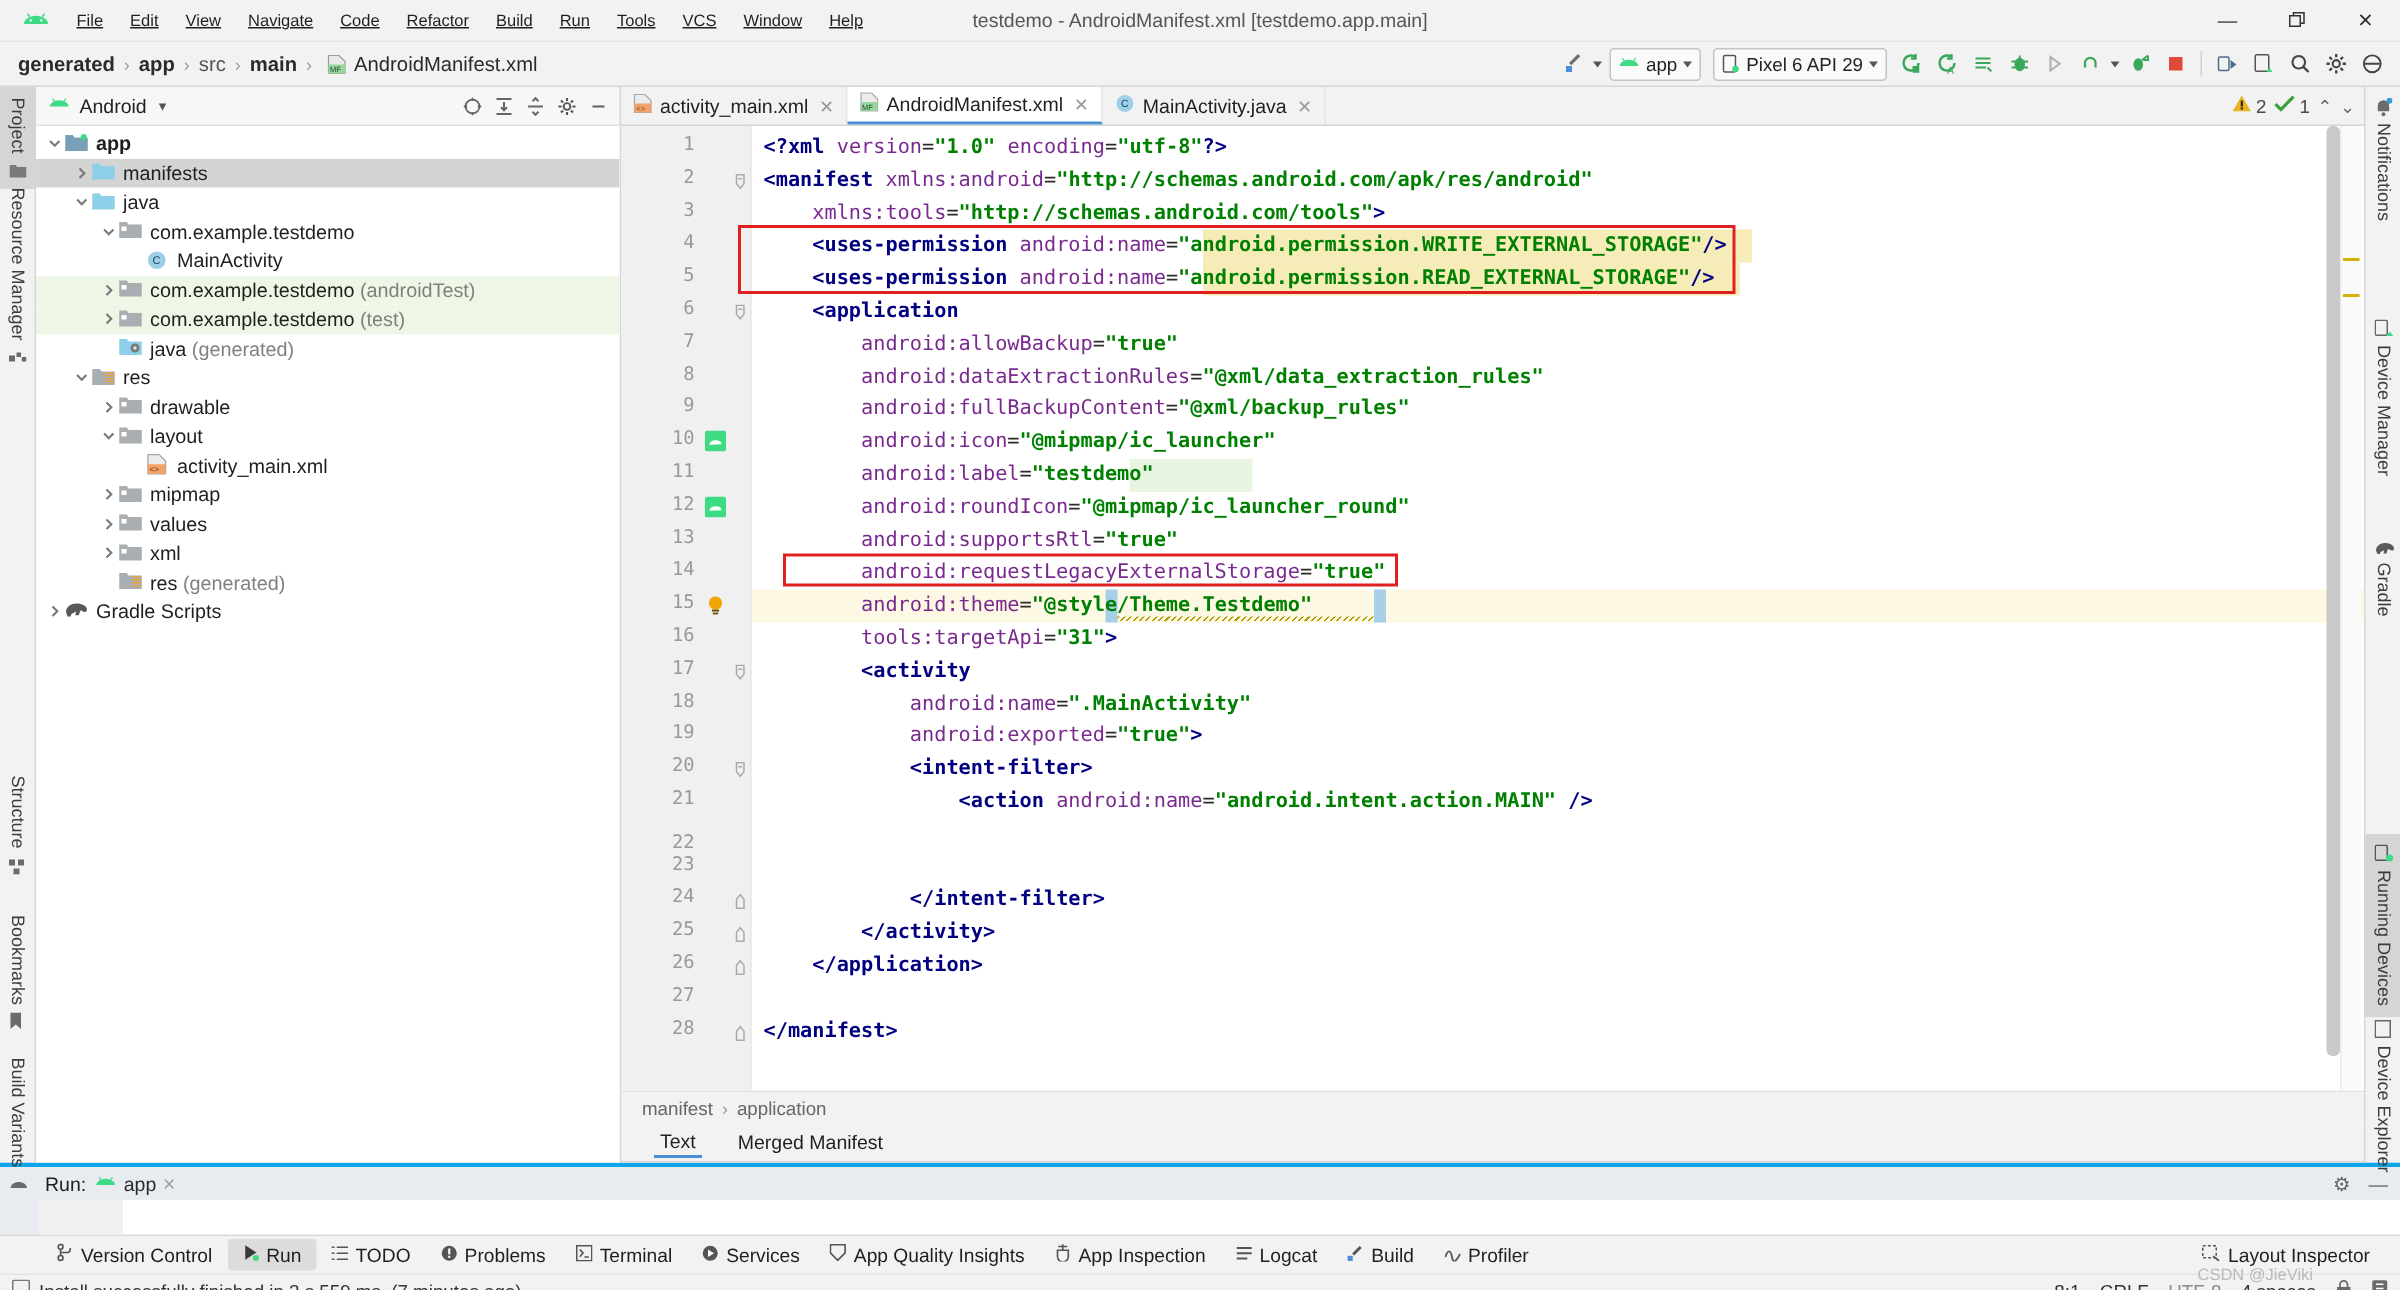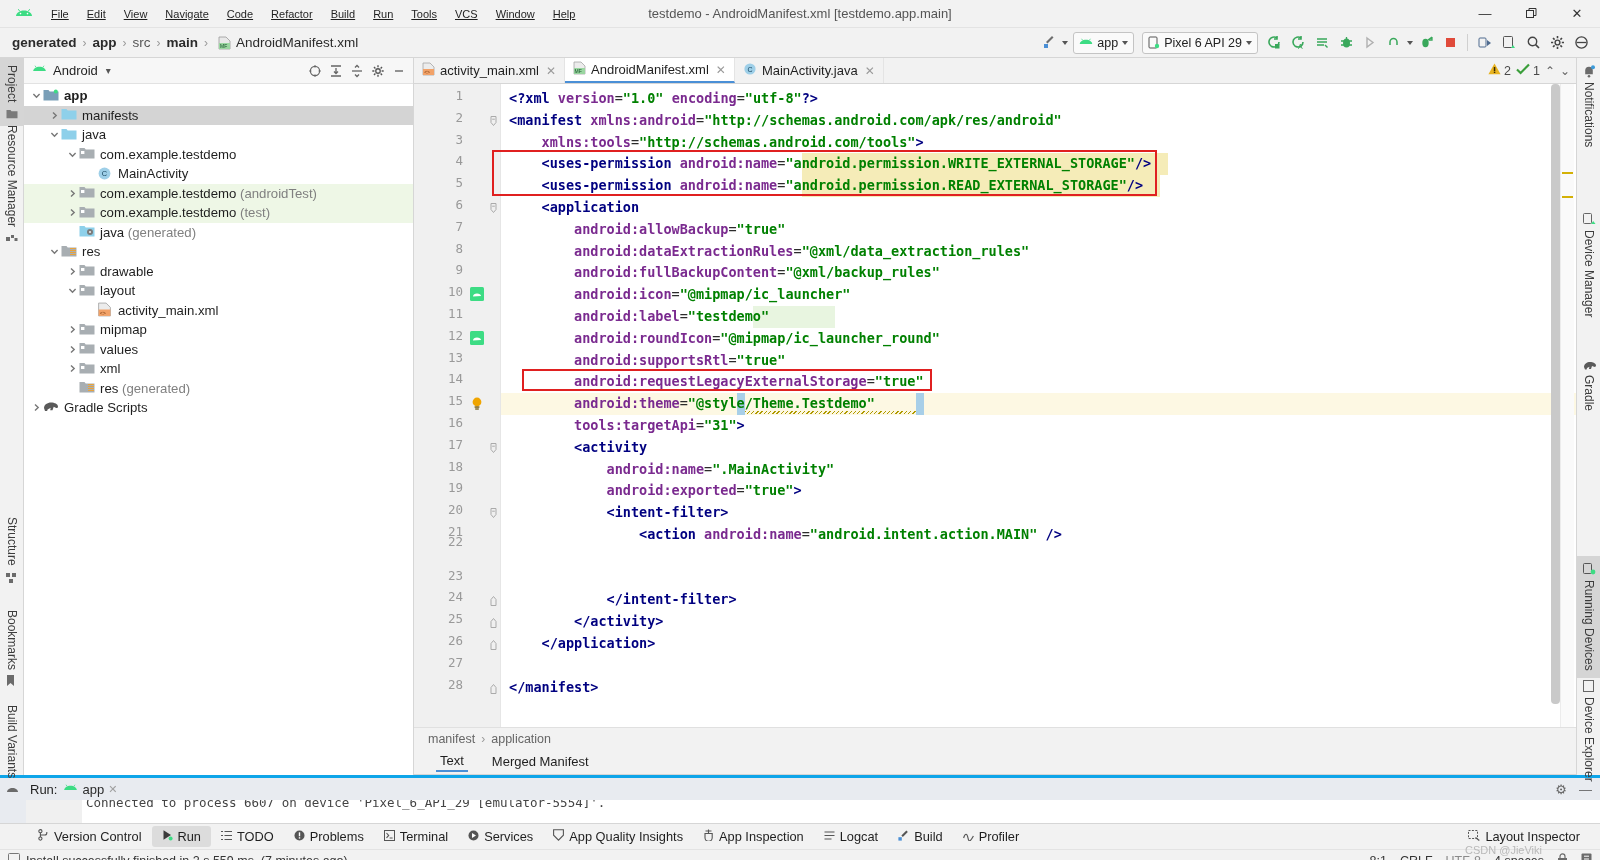--- a/index.html
+++ b/index.html
@@ -74,21 +74,21 @@
   .lnum{ position:absolute; right:6px; font-family:"DejaVu Sans Mono", monospace; font-size:12.5px; color:#999; }
   #gutter2{ width:18px; background:#f0f0f0; position:relative; flex-shrink:0; }
   .gicon{ position:absolute; left:1px; width:15px; height:15px; }
   #folds{ width:14px; background:#f0f0f0; position:relative; flex-shrink:0; border-right:1px solid #e6e6e6;}
   .fold{ position:absolute; left:2px; width:10px; height:10px; }
   #code{ flex:1; position:relative; overflow:hidden; font-family:"DejaVu Sans Mono", monospace;
     font-size:13.5px; line-height:21.8px; padding-left:8px; }
   .cl{ position:absolute; left:8px; white-space:pre; height:21.8px; line-height:21.8px; }
   .rowhl{ position:absolute; left:0; right:0; height:21.8px; }
   .tag{ color:#000080; font-weight:bold; }
-  .attr{ color:#7a2a8f; font-weight:bold; }
+  .attr{ color:#7a2a8f; font-weight:normal; }
   .val{ color:#008000; font-weight:bold; }
   .hl-yellow{ background:#f5ecb8; }
   .hl-green{ background:#e8f5e0; }
   .hl-blue{ background:#a8cfe8; }
   .redbox{ position:absolute; border:2px solid #e02020; pointer-events:none; }
   .squiggle{ position:absolute; height:3px; background:repeating-linear-gradient(135deg,#b09a00 0 1px,transparent 1px 3px); }
   #scrollbar{ position:absolute; right:16px; top:0; width:9px; height:100%; }
   #scrollbar .thumb{ position:absolute; top:0; width:9px; background:#c9c9c9; border-radius:4px; }
   #errstripe{ position:absolute; right:2px; top:0; width:14px; height:100%; background:#fafafa; border-left:1px solid #ececec;}
   .stripe-mark{ position:absolute; right:1px; width:11px; height:2px; }
@@ -647,21 +647,21 @@
           <div class="lnum" style="top: 243.8px;">12</div>
           <div class="lnum" style="top: 265.6px;">13</div>
           <div class="lnum" style="top: 287.4px;">14</div>
           <div class="lnum" style="top: 309.2px;">15</div>
           <div class="lnum" style="top: 331px;">16</div>
           <div class="lnum" style="top: 352.8px;">17</div>
           <div class="lnum" style="top: 374.6px;">18</div>
           <div class="lnum" style="top: 396.4px;">19</div>
           <div class="lnum" style="top: 418.2px;">20</div>
           <div class="lnum" style="top: 440px;">21</div>
-          <div class="lnum" style="top: 450px;">22</div>
+          <div class="lnum" style="top: 469px;">22</div>
           <div class="lnum" style="top: 483.6px;">23</div>
           <div class="lnum" style="top: 505.4px;">24</div>
           <div class="lnum" style="top: 527.2px;">25</div>
           <div class="lnum" style="top: 549px;">26</div>
           <div class="lnum" style="top: 570.8px;">27</div>
           <div class="lnum" style="top: 592.6px;">28</div>
         </div>
       <div id="gutter2">
           <div class="gicon" style="top: 203.2px;"><svg width="14" height="14" viewBox="0 0 14 14">
               <rect width="14" height="14" rx="1.5" fill="#3ddc84"></rect>
@@ -826,21 +826,20 @@
       <span>app</span>
       <span style="color:#a0a0a0;font-size:11px">✕</span>
     </span>
     <span class="right">
       <span style="color:#666">⚙</span>
       <span style="color:#666;margin-left:10px">—</span>
     </span>
   </div>
   <div id="runbody">
     <div class="rb-gutter"></div>
-    <div class="runline" style="top:-5px">Connected to process 6607 on device 'Pixel_6_API_29 [emulator-5554]'.</div>
   </div>
 </div>
 
 <div id="bottombar">
   <div class="btool">
     <span><svg width="11" height="12" viewBox="0 0 11 12">
           <circle cx="2.4" cy="2.2" r="1.6" fill="none" stroke="#555" stroke-width="1.1"></circle>
           <circle cx="2.4" cy="9.6" r="1.6" fill="none" stroke="#555" stroke-width="1.1"></circle>
           <path d="M2.4 3.8v4.2M2.4 6h4.4a2 2 0 0 0 2-2V3" stroke="#555" stroke-width="1.1" fill="none"></path>
         </svg></span>

